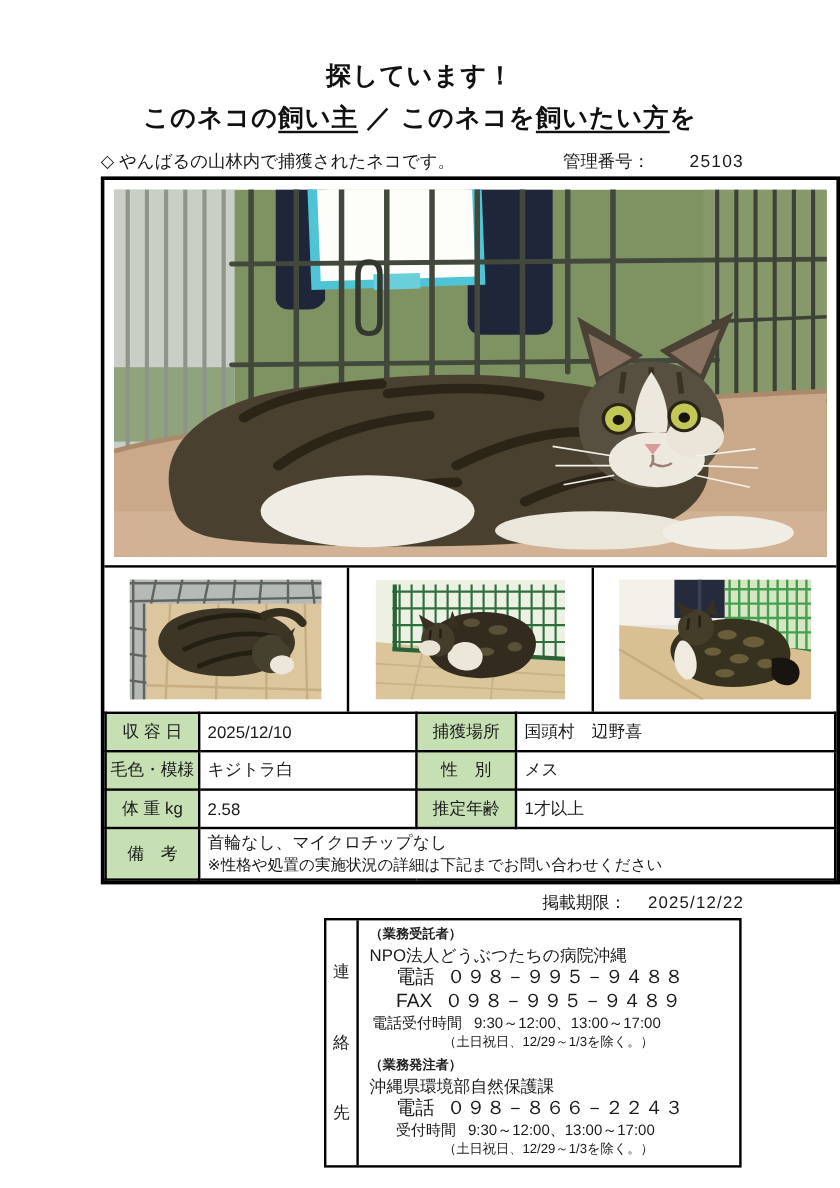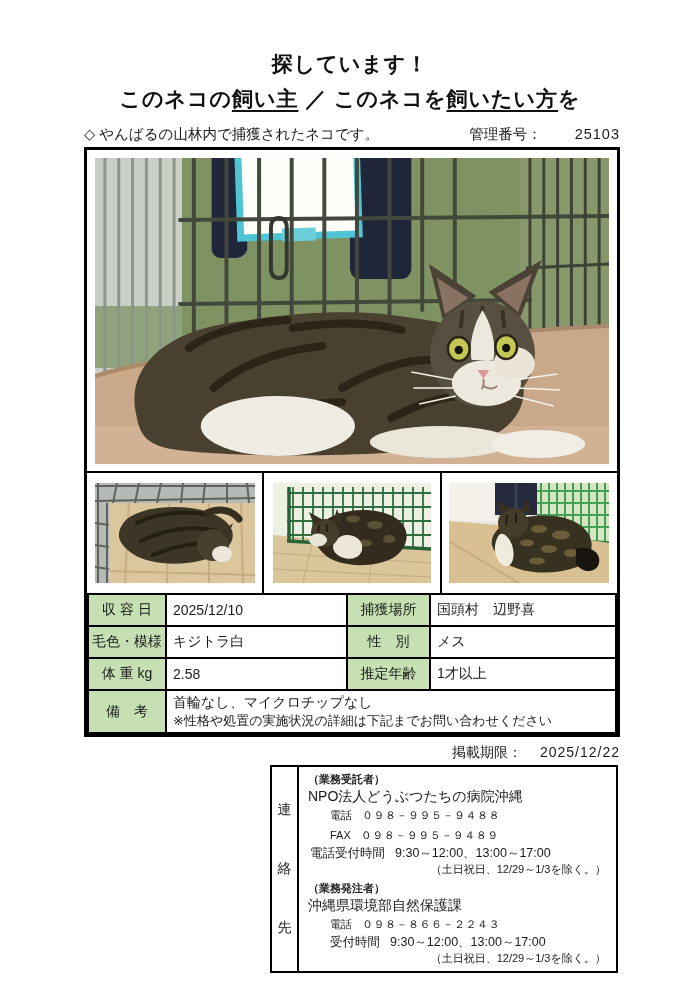--- a/index.html
+++ b/index.html
@@ -9,21 +9,21 @@
 
   
   .title { margin-top:46px; text-align:center; font-size:21px; font-weight:bold; line-height:35px; letter-spacing:1px; color:#111; }
   .title .u { text-decoration:underline; text-underline-offset:4px; text-decoration-thickness:1.5px; }
 
   
   .subrow { margin:9px 80px 3px 84px; display:flex; justify-content:space-between; align-items:flex-end; font-size:14.5px; }
   .mgmt .num { margin-left:33px; letter-spacing:1px; }
 
   
-  .mainbox { margin-left:84px; width:536px; border:3px solid #000; background:#fff; }
+  .mainbox { margin-left:84px; width:616px; border:3px solid #000; background:#fff; }
   .photo-section { padding:8px 8px 7px 8px; }
   .photo-section svg { display:block; width:100%; height:306px; }
 
   .thumbs { display:flex; border-top:2px solid #000; }
   .thumb-cell { flex:1; display:flex; align-items:center; justify-content:center; padding:10px 4px; }
   .thumb-cell + .thumb-cell { border-left:2px solid #000; }
   .thumb-cell svg { display:block; }
 
   
   table.info { width:100%; border-collapse:collapse; border-top:2px solid #000; table-layout:fixed; }
@@ -38,26 +38,26 @@
   
   .deadline { margin:7px 80px 3px 0; text-align:right; font-size:14px; }
   .deadline .num { margin-left:18px; letter-spacing:1px; }
 
   
   .contact { margin-left:270px; margin-top:2px; width:348px; border:2px solid #000; display:flex; }
   .contact-side { width:27px; border-right:2px solid #000; display:flex; flex-direction:column; align-items:center; justify-content:space-around; padding:14px 0; font-size:14px; }
   .contact-body { flex:1; padding:5px 8px 6px 9px; }
   .role  { font-size:11px; line-height:15px; color:#222;font-weight:bold; }
   .org   { font-size:14px; line-height:18px; }
-  .tel   { font-size:11px; line-height:20px; padding-left:22px; }
+  .tel   { font-size:16px; line-height:20px; padding-left:22px; }
   .tel .num { margin-left:10px; letter-spacing:0.5px; }
   .hours { font-size:12.5px; line-height:17px; padding-left:2px; }
   .hours.indent { padding-left:22px; }
   .hours .hrs { margin-left:10px; }
-  .note  { font-size:11px; line-height:14px; text-align:right; padding-right:2px; }
+  .note  { font-size:11px; line-height:14px; text-align:center; padding-right:2px; }
   .sec2  { margin-top:5px; }
 </style>
 </head>
 <body>
 
 <div class="page">
 
   <div class="title">
     <div>探しています！</div>
     <div><span>このネコの</span><span class="u">飼い主</span><span> ／ このネコを</span><span class="u">飼いたい方</span><span>を</span></div>

